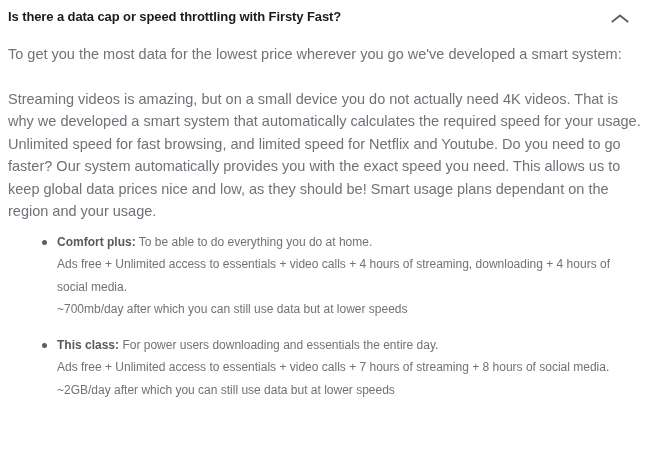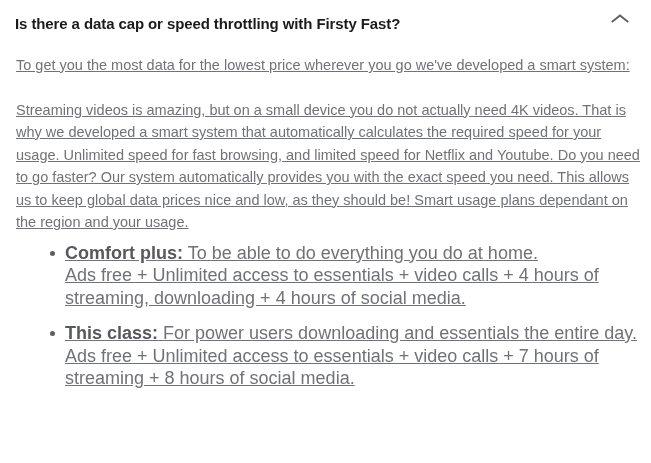--- a/index.html
+++ b/index.html
@@ -27,51 +27,50 @@
   
   .faq-header {
     display: flex;
     align-items: flex-start;
     justify-content: space-between;
     padding: 6px 8px 0 8px;
     cursor: pointer;
     user-select: none;
   }
   .faq-question {
-    font-size: 15px;
+    font-size: 13px;
     font-weight: bold;
     color: #1b1b1b;
     line-height: 22px;
     letter-spacing: -0.1px;
-    margin: 7px;
+    margin: 0;
     flex: 1 1 auto;
   }
   .chevron-btn {
     flex: 0 0 auto;
     width: 26px;
     height: 24px;
     margin-top: 1px;
     margin-right: 10px;
     display: flex;
     align-items: center;
     justify-content: center;
     background: none;
     border: none;
     padding: 0;
     cursor: pointer;
   }
   .chevron-btn svg { display: block; }
 
   
   .faq-body {
-    padding: 0 8px 0 16px;
+    padding: 0 8px 0 8px;
     font-size: 14.5px;
     line-height: 22.5px;
     color: #6f7278;
-    text-decoration: underline;
   }
   .faq-body p {
     margin: 0;
   }
   .para-intro {
     margin-top: 12px !important;
   }
   .para-main {
     margin-top: 22px !important;
   }
@@ -80,21 +79,21 @@
   .plan-list {
     list-style: none;
     margin: 8px 0 0 0;
     padding: 0;
   }
   .plan-item {
     position: relative;
     padding-left: 49px;
     margin-bottom: 13px;
     color: #6f7278;
-    font-size: 18px;
+    font-size: 12px;
     line-height: 22.5px;
   }
   .plan-item .bullet-dot {
     position: absolute;
     left: 34px;
     top: 9px;
     width: 5px;
     height: 5px;
     border-radius: 50%;
     background: #5a5d62;
@@ -128,23 +127,25 @@
     <p class="para-intro">To get you the most data for the lowest price wherever you go we've developed a smart system:</p>
 
     <p class="para-main">Streaming videos is amazing, but on a small device you do not actually need 4K videos. That is why we developed a smart system that automatically calculates the required speed for your usage. Unlimited speed for fast browsing, and limited speed for Netflix and Youtube. Do you need to go faster? Our system automatically provides you with the exact speed you need. This allows us to keep global data prices nice and low, as they should be! Smart usage plans dependant on the region and your usage.</p>
 
     <ul class="plan-list">
 
       <li class="plan-item">
         <span class="bullet-dot"></span>
         <span class="plan-name">Comfort plus:</span><span> To be able to do everything you do at home.</span>
         <span class="plan-line">Ads free + Unlimited access to essentials +  video calls + 4 hours of streaming, downloading + 4 hours of social media.</span>
+        <span class="plan-line">~700mb/day after which you can still use data but at lower speeds</span>
       </li>
 
       <li class="plan-item">
         <span class="bullet-dot"></span>
         <span class="plan-name">This class:</span>&nbsp;<span>For power users downloading and essentials the entire day.</span>
         <span class="plan-line">Ads free + Unlimited access to essentials +  video calls + 7 hours of streaming + 8 hours of social media.</span>
+        <span class="plan-line">~2GB/day after which you can still use data but at lower speeds</span>
       </li>
 
     </ul>
   </div>
 </div>
 
 </body></html>

